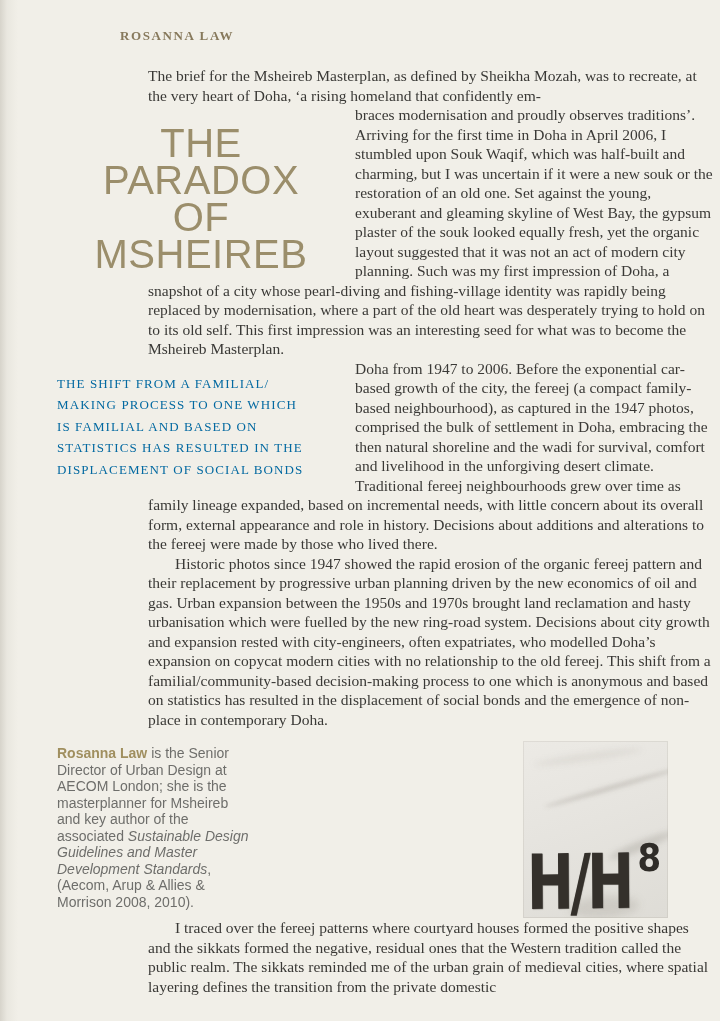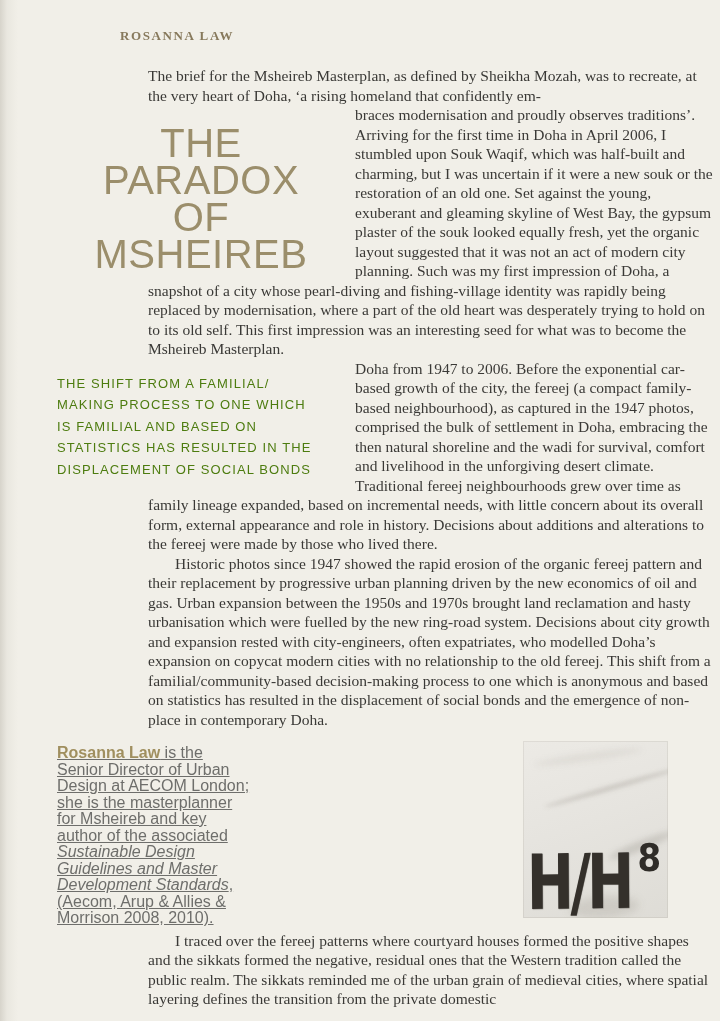--- a/index.html
+++ b/index.html
@@ -50,37 +50,36 @@
     letter-spacing:0.5px;
     color:#9b8e6b;
     font-weight:400;
   }
 
   
   .pull-quote {
     float:left;
     width:290px;
     margin:14px 8px 8px -91px;
-    font-family:Liberation Sans, sans-serif;
+    font-family:Liberation Serif, serif;
     font-size:13px;
     line-height:21.5px;
     letter-spacing:1.1px;
-    color:#4d7c0f;
+    color:#0369a1;
   }
 
   
   .bio-note {
     float:left;
     width:196px;
     margin:16px 6px 4px -91px;
     font-family:"Liberation Sans", sans-serif;
-    font-size:16px;
+    font-size:14px;
     line-height:16.5px;
     color:#6e6e6b;
-    text-decoration:underline;
   }
   .bio-name { font-weight:bold; color:#a08f5f; }
   .bio-italic { font-style:italic; }
 
   
   .figure {
     float:right;
     width:145px; height:177px;
     margin:12px 45px 0 14px;
     position:relative;

